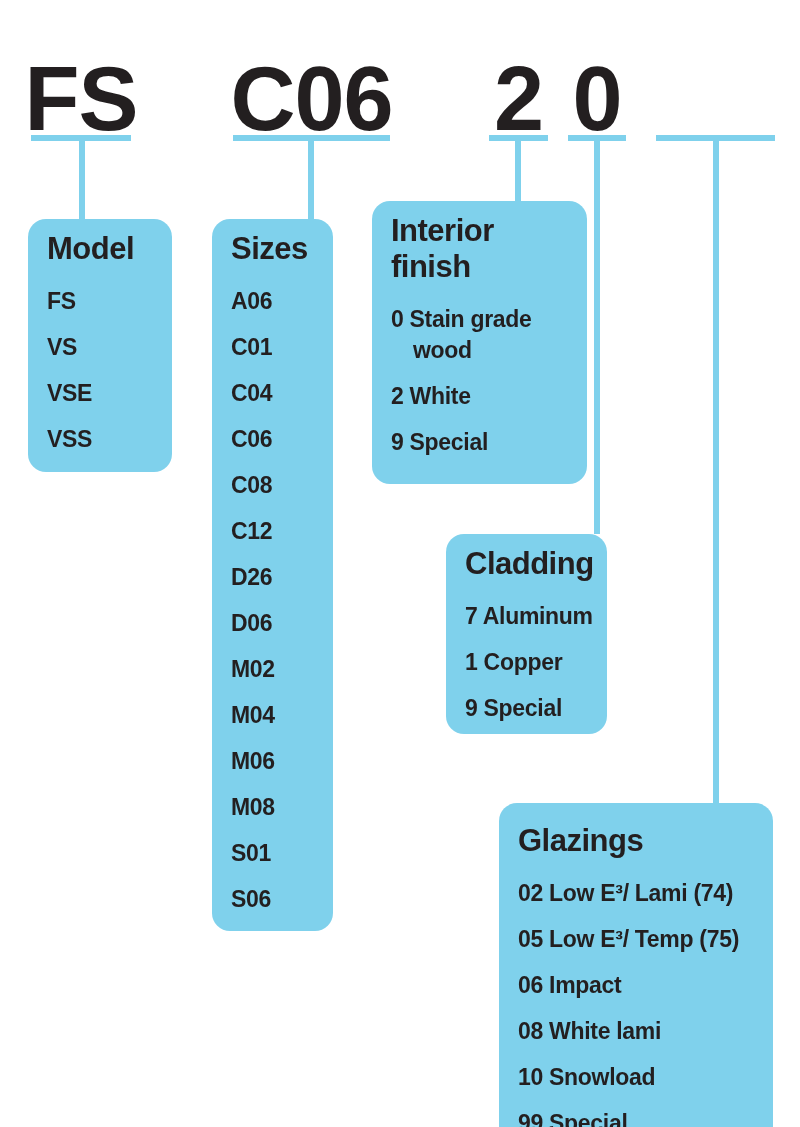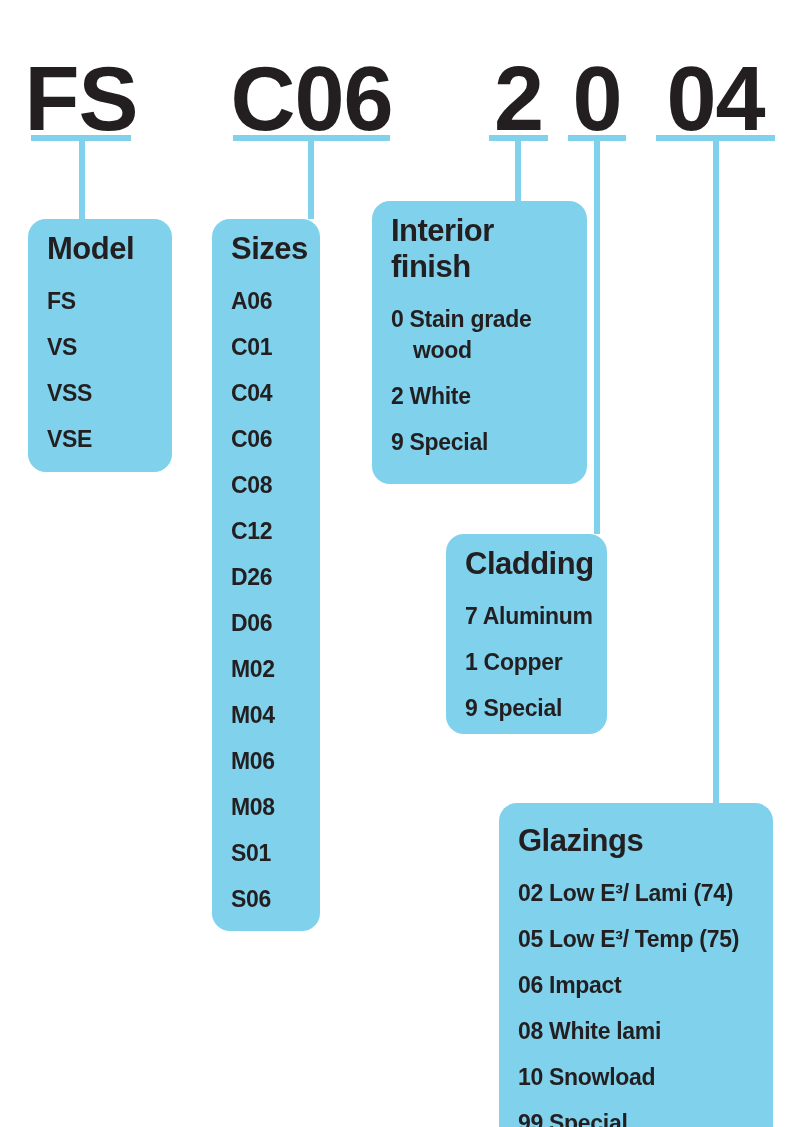--- a/index.html
+++ b/index.html
@@ -47,21 +47,21 @@
   .cn-cladding{left:594px;top:97px;height:393px;}
   .cn-glazings{left:713px;top:97px;height:662px;}
 
   
   .box{
     position:absolute;background:var(--blue);
     padding:12px 8px 0 19px;
     border-radius:18px;
   }
   .bx-model{left:28px;top:175px;width:144px;height:253px;}
-  .bx-sizes{left:212px;top:175px;width:108px;height:712px;}
+  .bx-sizes{left:212px;top:175px;width:121px;height:712px;}
   .bx-interior{left:372px;top:157px;width:215px;height:283px;}
   .bx-cladding{left:446px;top:490px;width:161px;height:200px;}
   .bx-glazings{left:499px;top:759px;width:274px;height:355px;padding-top:20px;padding-right:8px;}
 
   .box-title{
     font-size:31px;font-weight:bold;line-height:36px;
     letter-spacing:-0.5px;margin-bottom:19px;
   }
   .box-item{
     font-size:23px;font-weight:bold;line-height:31px;
@@ -79,43 +79,40 @@
   </div>
   <div class="code-seg seg-c06">
     <span>C06</span>
   </div>
   <div class="code-seg seg-2">
     <span>2</span>
   </div>
   <div class="code-seg seg-0">
     <span>0</span>
   </div>
-  <div class="code-seg seg-04">
-    <span>04</span>
-  </div>
 
   <div class="underline ul-fs"></div>
   <div class="underline ul-c06"></div>
   <div class="underline ul-2"></div>
   <div class="underline ul-0"></div>
   <div class="underline ul-04"></div>
 
   <div class="connector cn-model"></div>
   <div class="connector cn-sizes"></div>
   <div class="connector cn-interior"></div>
   <div class="connector cn-cladding"></div>
   <div class="connector cn-glazings"></div>
 
   <div class="box bx-model">
     <div class="box-title">Model</div>
     <div>
         <div class="box-item">FS</div>
         <div class="box-item">VS</div>
+        <div class="box-item">VSE</div>
         <div class="box-item">VSS</div>
-        <div class="box-item">VSE</div>
       </div>
   </div>
 
   <div class="box bx-sizes">
     <div class="box-title">Sizes</div>
     <div>
         <div class="box-item">A06</div>
         <div class="box-item">C01</div>
         <div class="box-item">C04</div>
         <div class="box-item">C06</div>

